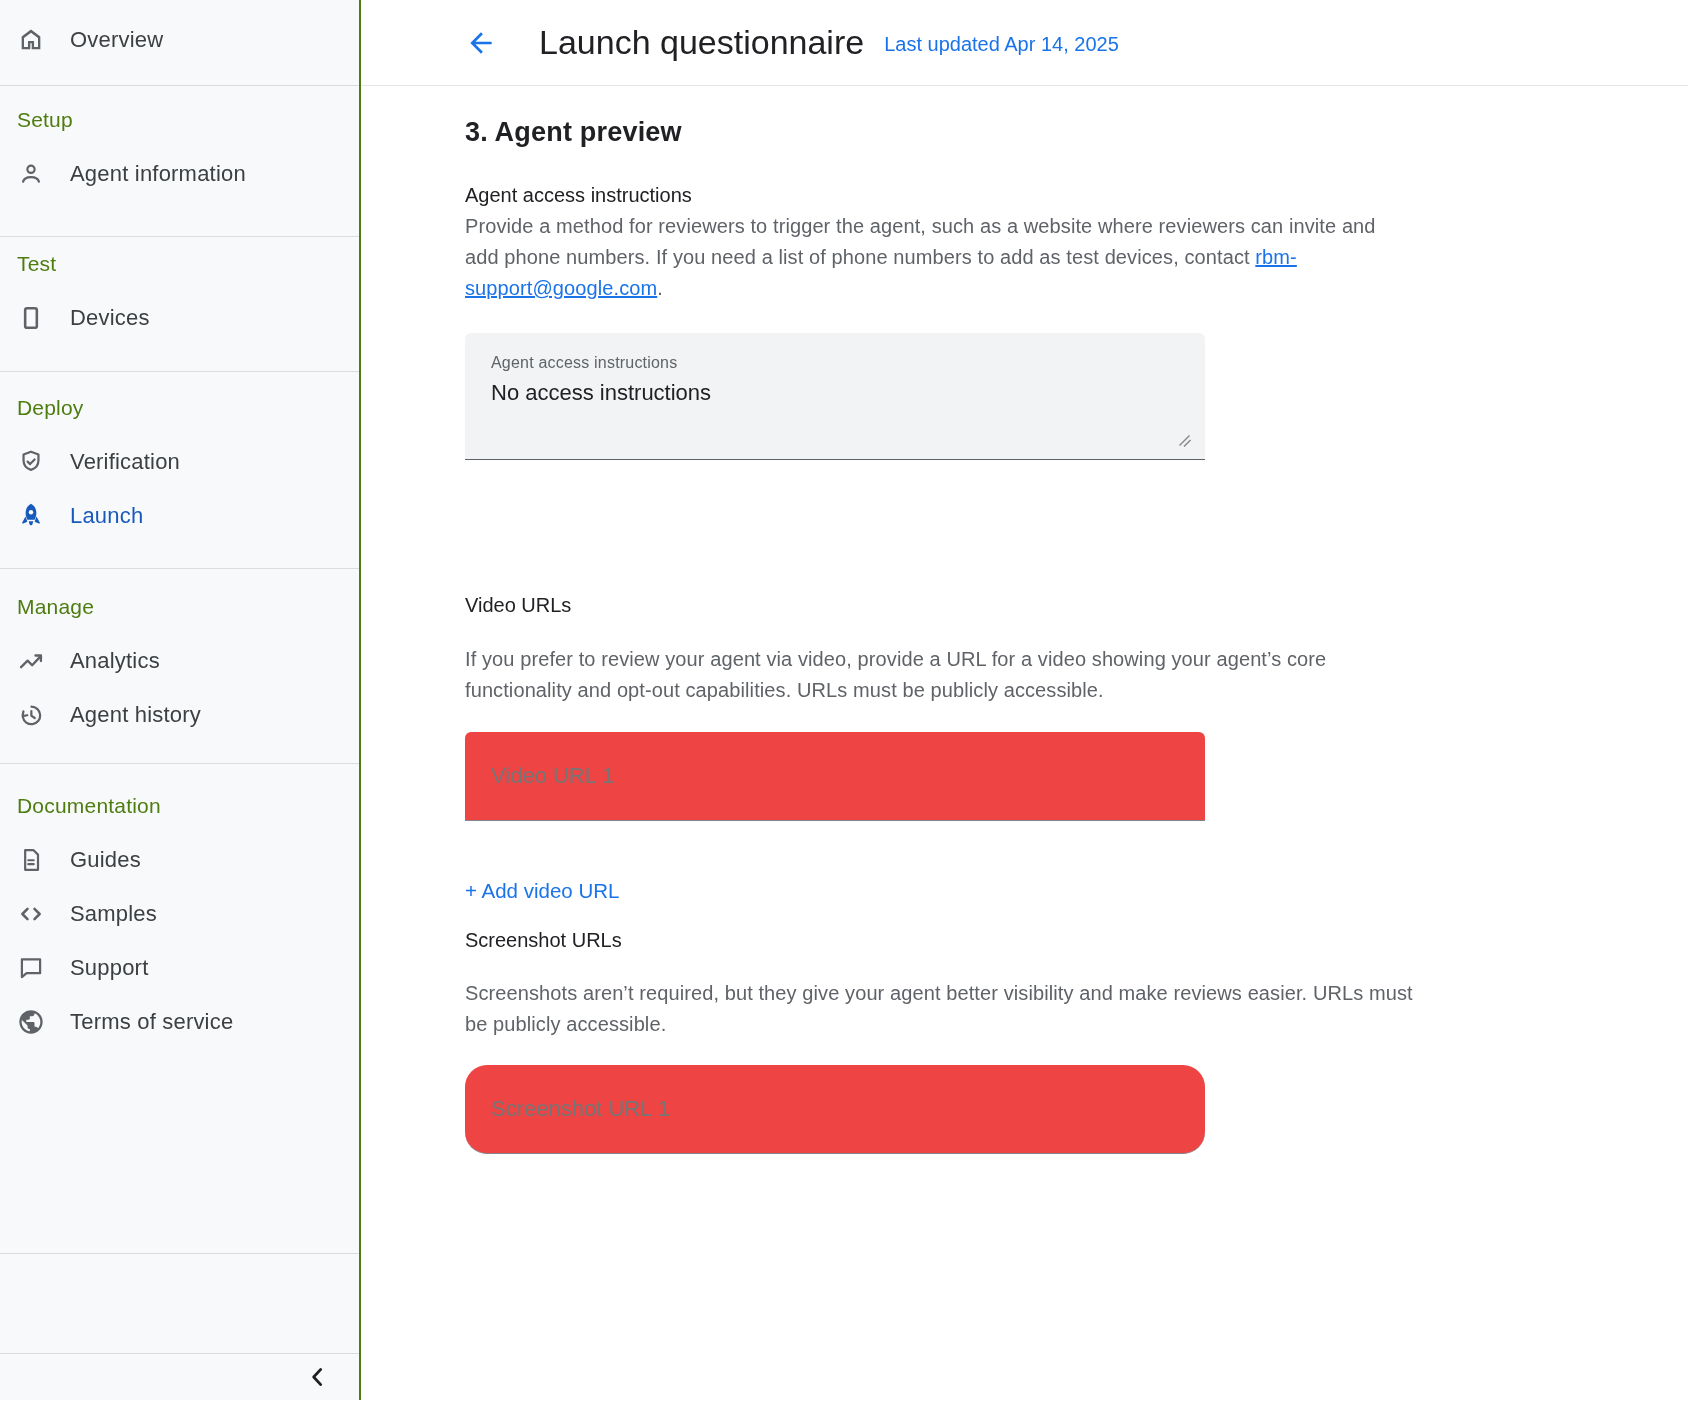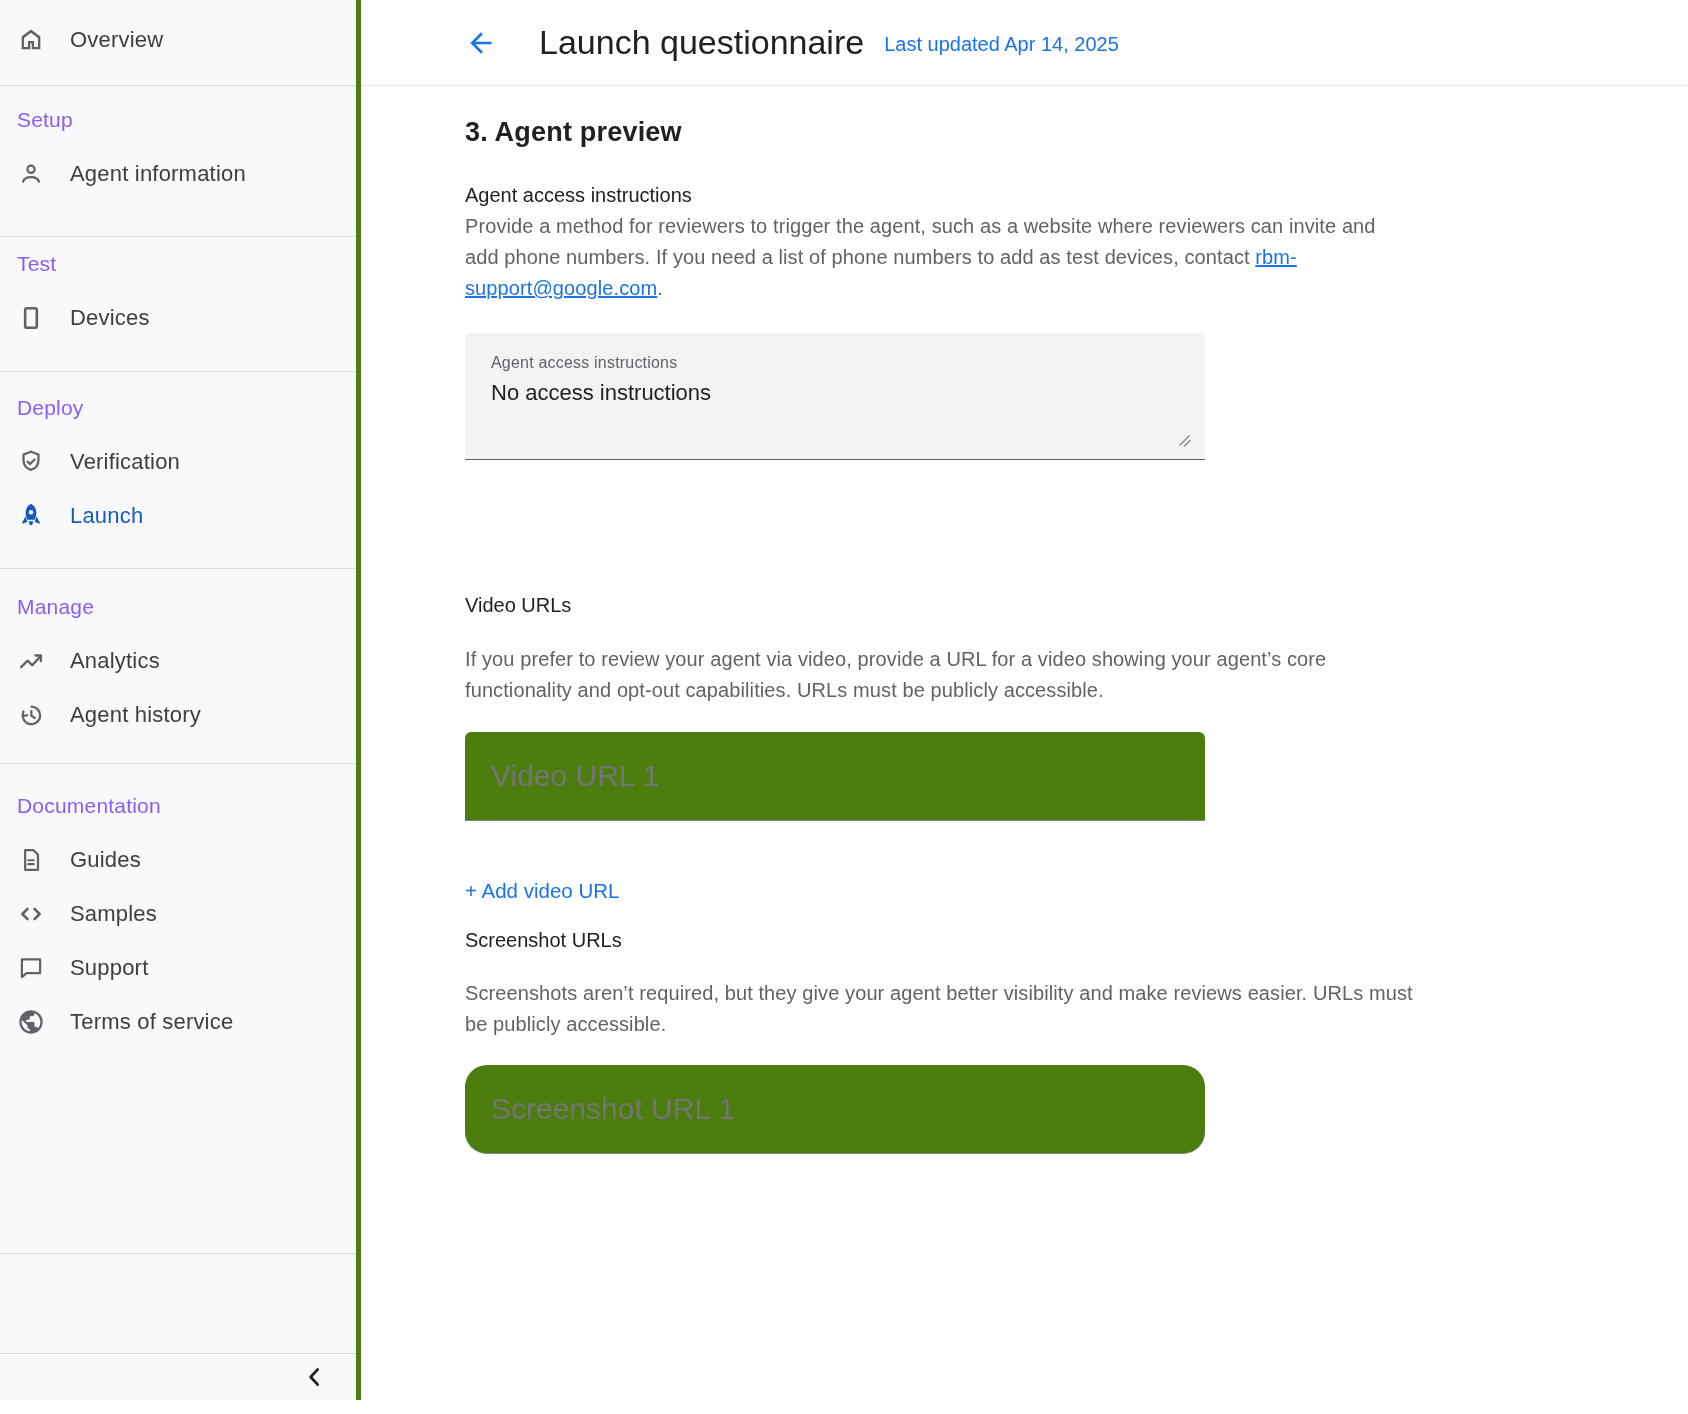--- a/index.html
+++ b/index.html
@@ -2,28 +2,28 @@
 <html><head>
 <meta charset="utf-8">
 <style>
   * { margin:0; padding:0; box-sizing:border-box; }
   html,body { width:1688px; height:1414px; overflow:hidden; background:#fff;
     font-family:"Liberation Sans", sans-serif; }
   .app { display:flex; width:1688px; height:1414px; }
 
   
   .sidebar { width:361px; min-width:361px; height:1400px; background:#f8f9fa;
-    border-right:5px solid #4d7c0f; display:flex; flex-direction:column; }
+    border-right:2px solid #4d7c0f; display:flex; flex-direction:column; }
   .nav-row { height:54px; display:flex; align-items:center; padding-left:17px; cursor:pointer; }
   .nav-icon { width:28px; height:28px; display:flex; align-items:center; justify-content:center; }
   .nav-icon svg { width:28px; height:28px; }
   .nav-label { margin-left:25px; font-size:22px; color:#3c4043; letter-spacing:.2px; }
   .nav-row.active .nav-label { color:#185abc; font-weight:500; }
   .section-title { height:54px; display:flex; align-items:center; padding-left:17px;
-    font-size:21px; color:#8b5cf6; letter-spacing:.2px; }
+    font-size:21px; color:#4d7c0f; letter-spacing:.2px; }
   .sb-divider { height:1px; background:#dadce0; width:100%; }
   .mt18{margin-top:18px;} .mt7{margin-top:7px;} .mt35{margin-top:35px;} .mt26{margin-top:26px;}
   .mt9{margin-top:9px;} .mt25{margin-top:25px;} .mt11{margin-top:11px;} .mt21{margin-top:21px;}
   .mt15{margin-top:15px;} .mt13{margin-top:13px;}
   .sb-spacer { flex:1; }
   .sb-gap { height:99px; }
   .sb-footer { height:46px; display:flex; align-items:center; justify-content:flex-end;
     padding-right:26px; }
   .collapse-btn { width:30px; height:30px; display:flex; align-items:center;
     justify-content:center; cursor:pointer; }
@@ -50,23 +50,23 @@
     border-bottom:1px solid #5f6368; border-radius:6px 6px 0 0; padding:21px 26px;
     position:relative; cursor:text; }
   .textarea-label { font-size:16px; color:#5f6368; letter-spacing:.2px; }
   .textarea-value { margin-top:8px; font-size:22px; color:#202124; }
   .resize-handle { position:absolute; right:13px; bottom:11px; width:16px; height:16px;
     cursor:nwse-resize; }
 
   .field-heading { font-size:20px; line-height:31px; color:#202124; }
   .h-video { margin-top:130px; }
   .p-video { margin-top:23px; max-width:940px; }
-  .url-input { display:block; margin-top:26px; width:740px; height:89px; background:#4d7c0f;
+  .url-input { display:block; margin-top:26px; width:740px; height:89px; background:#ef4444;
     border:none; border-bottom:1px solid #80868b; border-radius:6px 6px 0 0;
-    padding:0 26px; font-size:30px; color:#202124;
+    padding:0 26px; font-size:22px; color:#202124;
     font-family:"Liberation Sans", sans-serif; outline:none; }
   .url-input::placeholder { color:#757575; opacity:1; }
   .add-link { display:inline-block; font-size:20.5px; line-height:31px; color:#1a73e8;
     cursor:pointer; text-decoration:none; }
   .add-video { margin-top:54px; }
   .h-shot { margin-top:19px; }
   .p-shot { margin-top:22px; max-width:970px; }
   .shot-input { margin-top:25px;border-radius:22px; }
   .add-shot { margin-top:51px; }
 </style>

